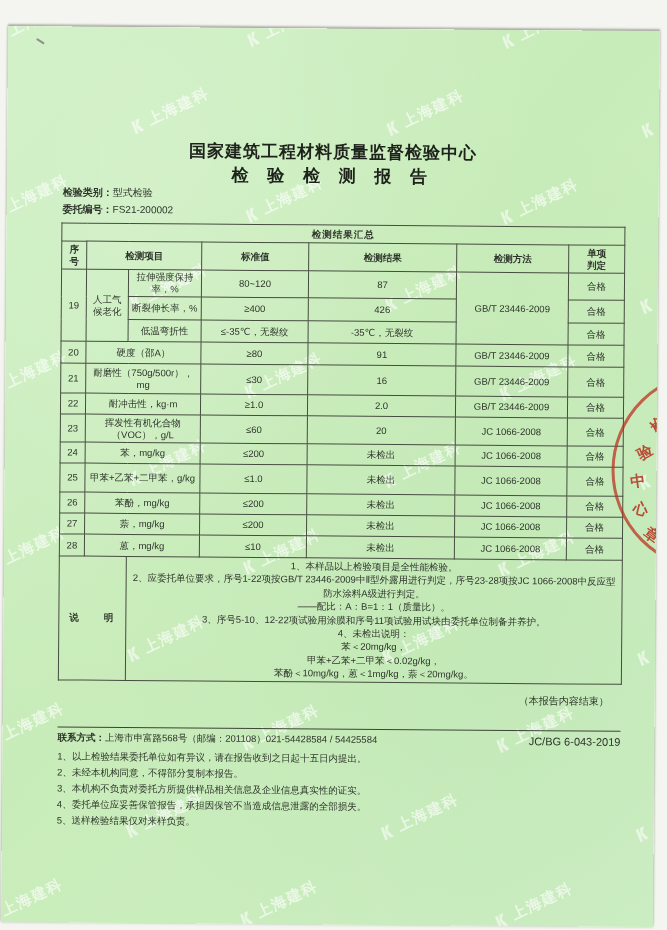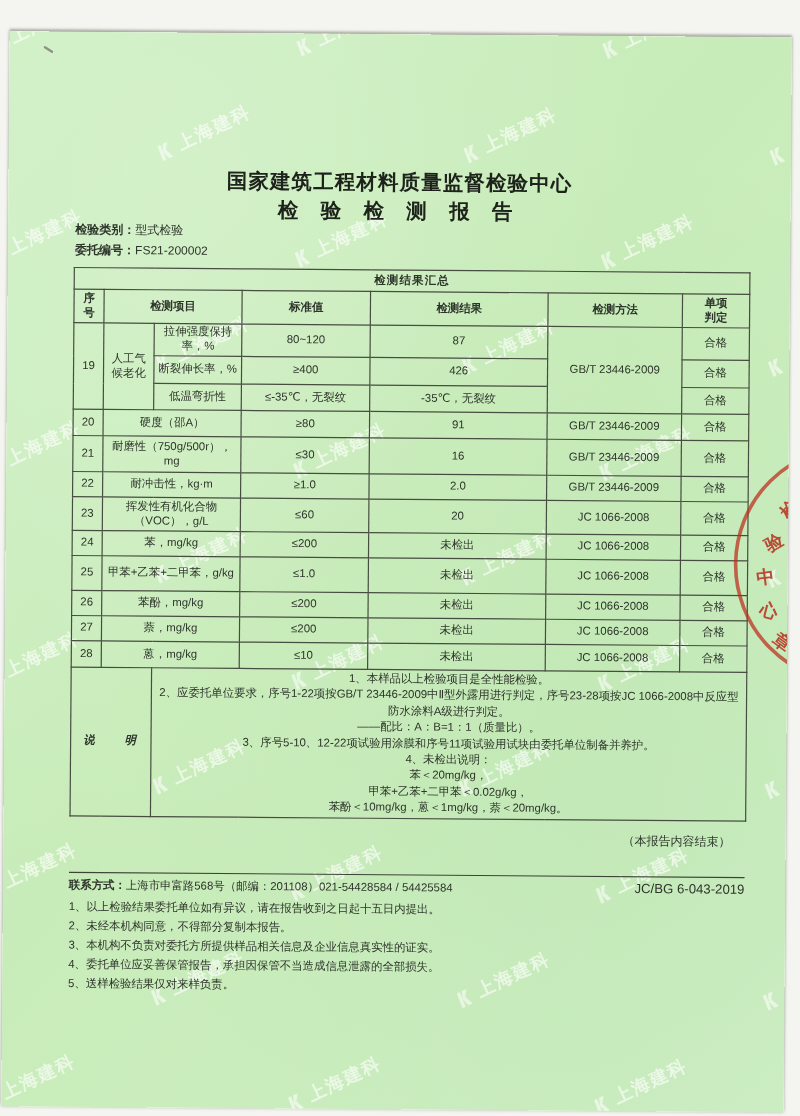--- a/index.html
+++ b/index.html
@@ -48,21 +48,21 @@
   table.results td,table.results th{
     border:1px solid #474d40;
     font-size:9.5px;color:#2e352b;
     padding:1px 3px;text-align:center;vertical-align:middle;line-height:1.25;
     overflow:hidden;
   }
   th.tbl-title{font-size:10px;font-weight:bold;letter-spacing:1px;}
   th.colhead{font-size:10px;font-weight:bold;}
   .wrap2{display:inline-block;max-width:24px;}
   td.item-cell{text-align:left;padding-left:5px;}
-  td.note-label{font-weight:bold;font-size:10.5px;letter-spacing:2px;font-style:italic;}
+  td.note-label{font-weight:bold;font-size:10.5px;letter-spacing:2px;}
   td.note-content{text-align:left;padding:4px 9px;vertical-align:top;}
   .note-line{font-size:9.5px;line-height:13.4px;}
   
   .end-note{position:absolute;right:46px;top:664px;font-size:10px;}
   .footer-rule{position:absolute;left:55px;top:700px;width:563px;border-top:1.6px solid #3d4337;}
   .contact-row{position:absolute;left:55px;top:705px;width:563px;display:flex;justify-content:space-between;font-size:9.5px;}
   .doc-code{font-size:11px;}
   .statements{position:absolute;left:55px;top:722px;width:563px;display:flex;font-size:9.5px;line-height:16px;}
   .stmt-label{font-weight:bold;flex:0 0 54px;}
   .stmt-lines{flex:1;}

